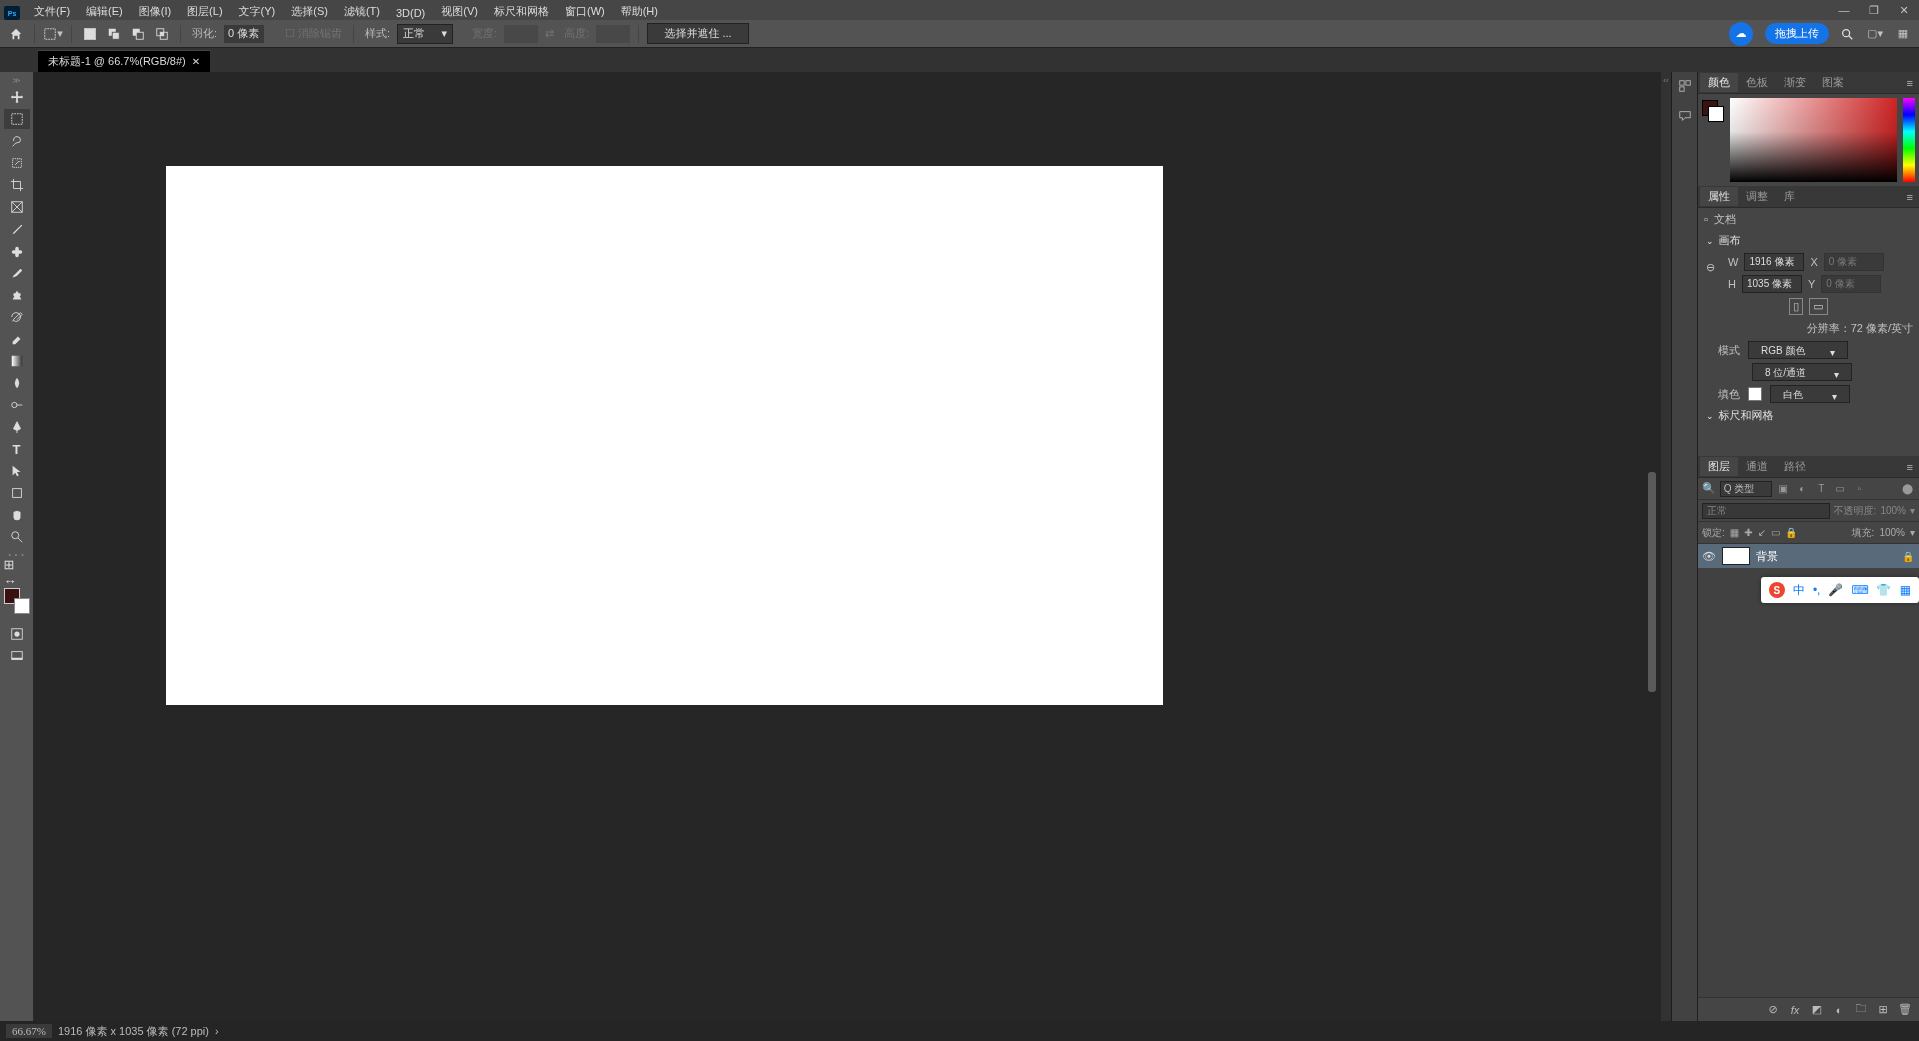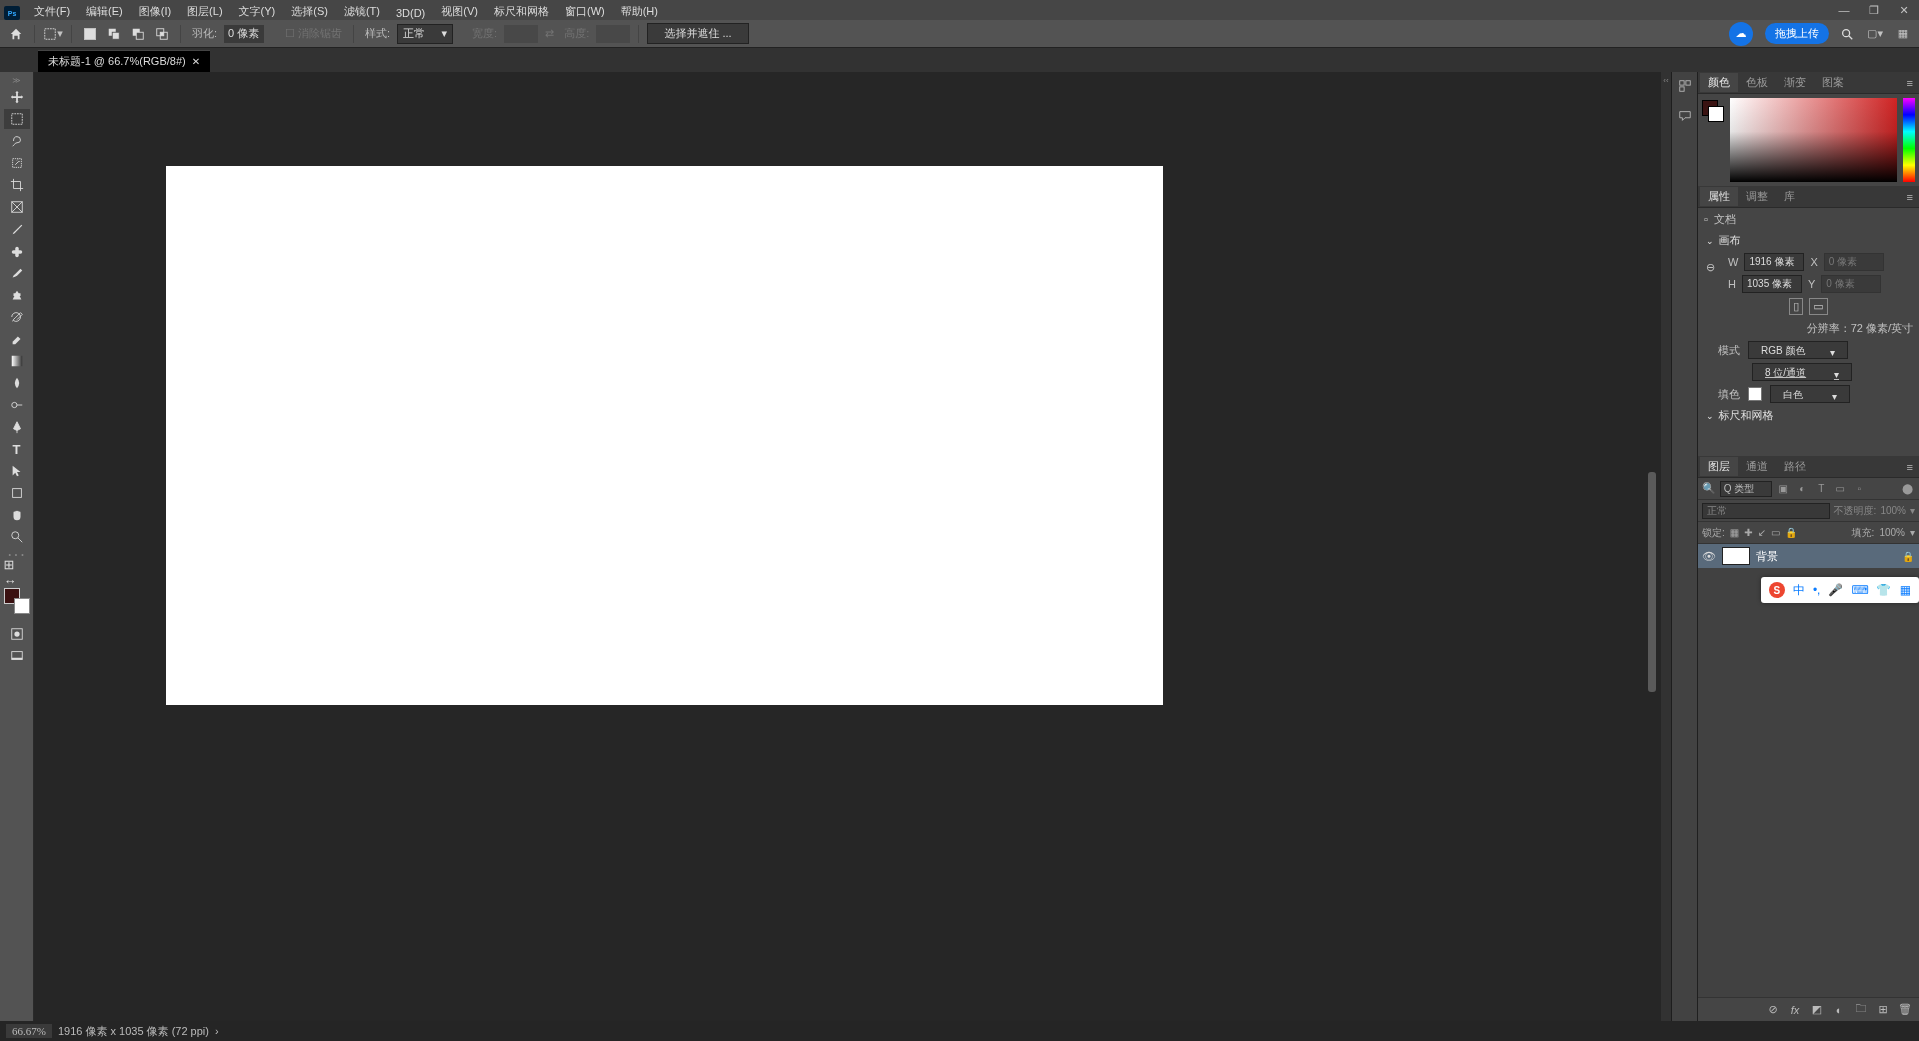--- a/index.html
+++ b/index.html
@@ -411,21 +411,21 @@
       <div class="prop-row" style="justify-content:flex-end;">
         <span>分辨率：72 像素/英寸</span>
       </div>
       <div class="prop-row" style="gap:8px; padding-left:20px;">
         <span class="prop-label">模式</span>
         <div class="prop-select">
             <span>RGB 颜色</span>
             <span>▾</span>
           </div>
       </div>
-      <div class="prop-row" style="gap:8px; padding-left:54px;text-decoration:underline;">
+      <div class="prop-row" style="gap:8px; padding-left:54px;">
         <div class="prop-select">
             <span>8 位/通道</span>
             <span>▾</span>
           </div>
       </div>
       <div class="prop-row" style="gap:8px; padding-left:20px;">
         <span class="prop-label">填色</span>
         <div class="swatch-sq"></div>
         <div class="prop-select" style="width:80px;">
             <span>白色</span>

